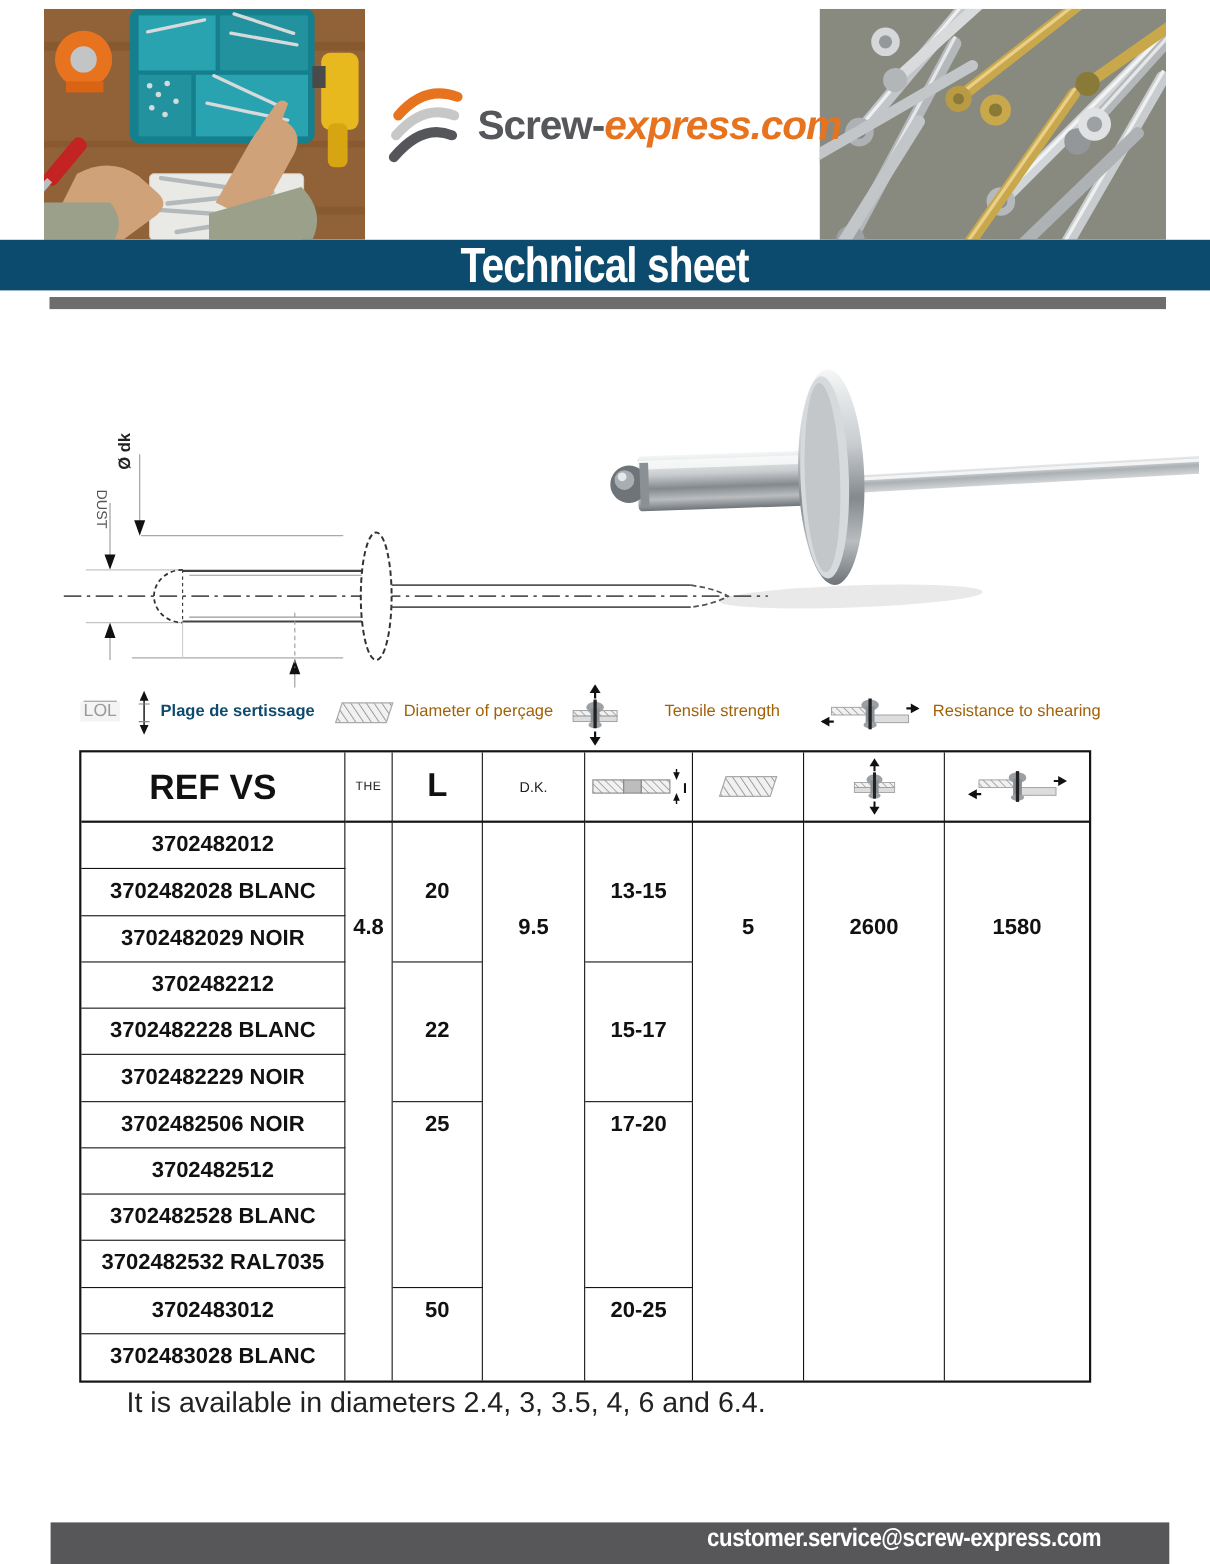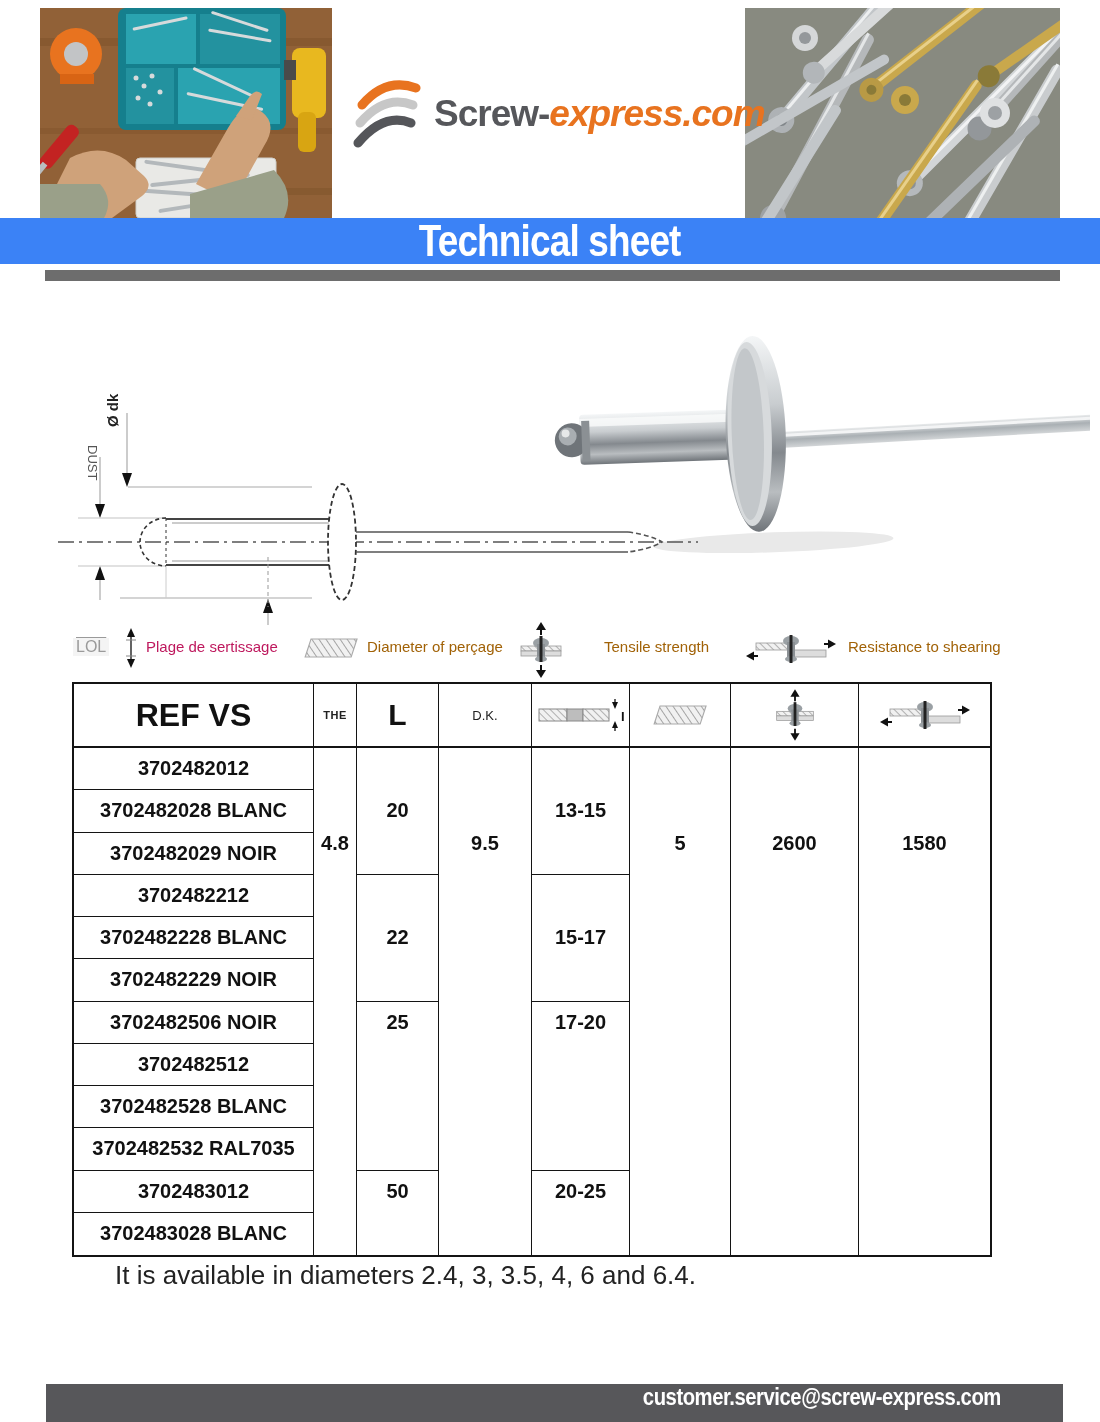--- a/index.html
+++ b/index.html
@@ -11,38 +11,38 @@
   
   .photo { position:absolute; top:8px; height:210px; overflow:hidden; }
   #photo-left  { left:40px;  width:292px; }
   #photo-right { left:745px; width:315px; }
   #brand { position:absolute; left:352px; top:72px; width:400px; height:84px; display:flex; align-items:center; }
   #brand .arcs { width:74px; height:74px; flex:0 0 auto; }
   #brand .brand-text { font-size:37px; font-weight:bold; letter-spacing:-1px; white-space:nowrap; margin-left:8px; }
   #brand .t-dark { color:#56575b; }
   #brand .t-orange { color:#e8731f; font-style:italic; }
   #title-banner {
-    position:absolute; left:0; top:218px; width:1100px; height:46px; background:#3b82f6;
+    position:absolute; left:0; top:218px; width:1100px; height:46px; background:#0c4a6e;
     display:flex; align-items:center; justify-content:center;
   }
   #title-banner .title-text {
     color:#ffffff; font-weight:bold; font-size:45px; letter-spacing:-1px;
     transform:scaleX(0.82); transform-origin:center;
   }
   #banner-divider { position:absolute; left:45px; top:270px; width:1015px; height:11px; background:#6d6d6d; }
 
   
   #rivet-photo { position:absolute; left:480px; top:292px; width:610px; height:272px; }
   #tech-drawing { position:absolute; left:50px; top:385px; width:660px; height:245px; }
 
   
   #legend { position:absolute; left:0; top:626px; width:1004px; height:48px; font-size:15px; }
   .lg { position:absolute; white-space:nowrap; }
   .lg-gray { color:#a16207; }
-  .lg-dark { color:#be185d; font-weight:normal; }
+  .lg-dark { color:#0c4a6e; font-weight:bold; }
   #lg-lol { left:73px; top:12px; color:#9a9a9a; background:#f4f4f4; padding:0 3px; font-size:16px; }
   #lg-lol .ovl { text-decoration:overline; }
   #lg-arrow1 { left:124px; top:2px; }
   #lg-label1 { left:146px; top:12px; }
   #lg-icon2 { left:302px; top:10px; }
   #lg-label2 { left:367px; top:12px; }
   #lg-icon3 { left:517px; top:-4px; }
   #lg-label3 { left:604px; top:12px; }
   #lg-icon4 { left:746px; top:4px; }
   #lg-label4 { left:848px; top:12px; }
@@ -58,21 +58,21 @@
   }
   .cell {
     border-right:1.6px solid #141414; border-bottom:1.6px solid #141414;
     display:flex; align-items:center; justify-content:center;
     font-weight:bold; font-size:20px; color:#111; overflow:hidden;
   }
   .hcell { border-bottom-width:2.4px; }
   .br0 { border-right:none; }
   .bb0 { border-bottom:none; }
   .h-ref { font-size:32px; }
-  .h-the { font-size:11px; font-weight:bold; color:#222; letter-spacing:0.5px; }
+  .h-the { font-size:11px; font-weight:normal; color:#222; letter-spacing:0.5px; }
   .h-l { font-size:30px; }
   .h-dk { font-size:13px; font-weight:normal; color:#222; }
   .off42 { align-items:flex-start; padding-top:84px; }
   .topalign { align-items:flex-start; padding-top:9px; }
 
   #footnote { position:absolute; left:115px; top:1260px; font-size:26px; color:#222; }
 
   
   #footer-bar {
     position:absolute; left:46px; top:1384px; width:1017px; height:38px; background:#57575a;

